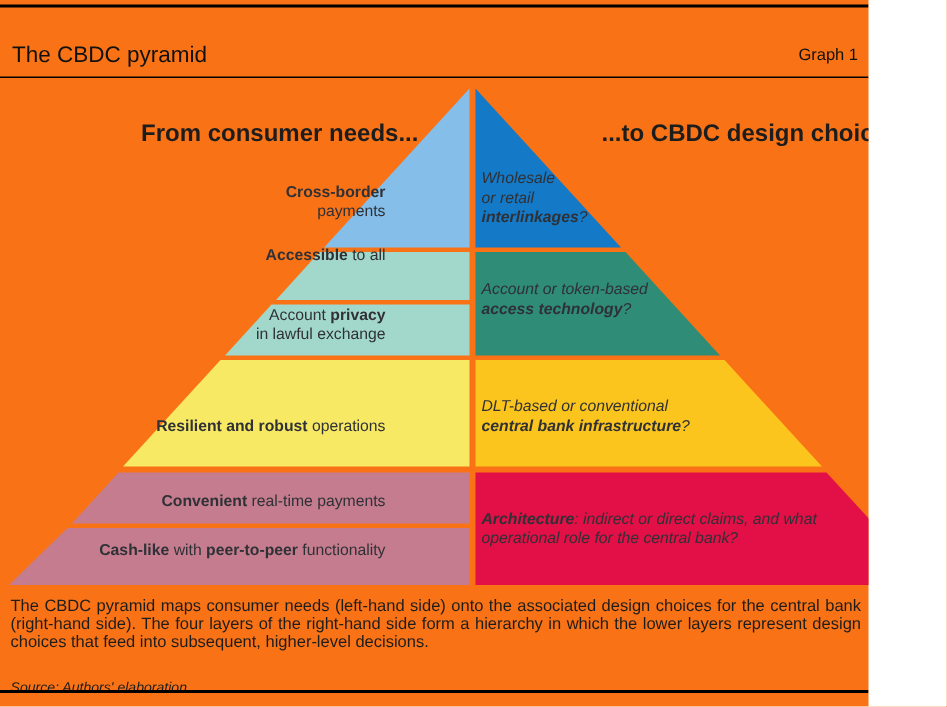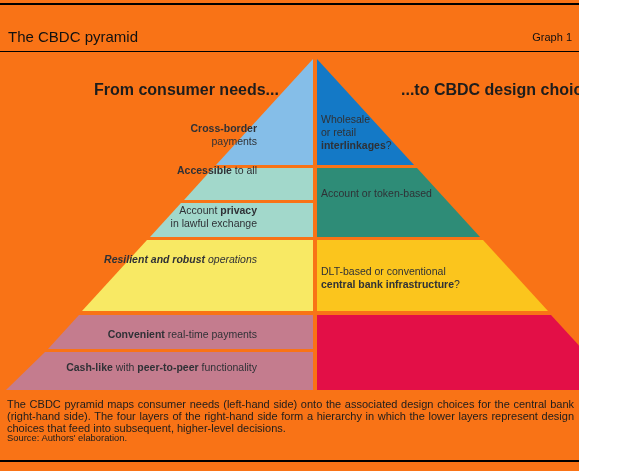--- a/index.html
+++ b/index.html
@@ -12,33 +12,33 @@
   .rule.under-title{top:51px;height:1px;}
   .rule.bottom{top:460px;height:2px;}
   .title{position:absolute;left:8px;top:28px;font-size:15px;color:#111;}
   .graph-label{position:absolute;right:7px;top:31px;font-size:11px;color:#111;}
   .col-label{position:absolute;top:66px;font-size:16px;font-weight:bold;color:#1d1d1d;white-space:nowrap;margin-top:15px;}
   .col-label.left{left:94px;}
   .col-label.right{left:401px;}
   svg.pyr{position:absolute;left:0;top:0;width:631px;height:471px;}
   .ptx{position:absolute;font-size:10.5px;line-height:13px;color:#2f3136;white-space:nowrap;}
   .ptx.r{text-align:right;right:322px;}
-  .ptx.l{left:321px;text-align:left;}
+  .ptx.l{left:321px;text-align:left;font-style:italic;}
   .ptx b{font-weight:bold;}
   .side-note{
     position:absolute;left:602px;top:246px;
     transform:translate(-50%,-50%) rotate(-90deg);
     white-space:nowrap;font-size:10.5px;color:#3a3a3a;
   }
   .caption{
     position:absolute;left:7px;right:5px;top:398px;
     font-size:11px;line-height:12px;color:#1d1d1d;text-align:justify;
   }
   .source{
-    position:absolute;left:7px;top:432px;font-size:9.4px;color:#1d1d1d;
+    position:absolute;left:7px;top:452px;font-size:9.4px;color:#1d1d1d;font-style:italic;
   }
 </style>
 </head>
 <body>
 
 <div class="stage">
 
   <div class="rule top"></div>
   <div class="title">The CBDC pyramid</div>
   <div class="graph-label">Graph 1</div>
@@ -79,36 +79,41 @@
 
   <div class="ptx r" style="top:164px;">
     <b>Accessible</b><span> to all</span>
   </div>
   <div class="ptx r" style="top:204px;">
     <div><span>Account </span><b>privacy</b></div>
     <div><span>in lawful exchange</span></div>
   </div>
   <div class="ptx l" style="top:187px;">
     <div><span>Account or token-based</span></div>
+    <div><b>access technology</b><span>?</span></div>
   </div>
 
-  <div class="ptx r" style="top:253px;font-style:italic;">
+  <div class="ptx r" style="top:278px;">
     <b>Resilient and robust</b><span> operations</span>
   </div>
   <div class="ptx l" style="top:265px;">
     <div><span>DLT-based or conventional</span></div>
     <div><b>central bank infrastructure</b><span>?</span></div>
   </div>
 
   <div class="ptx r" style="top:328px;">
     <b>Convenient</b><span> real-time payments</span>
   </div>
   <div class="ptx r" style="top:361px;">
     <b>Cash-like</b><span> with </span><b>peer-to-peer</b><span> functionality</span>
   </div>
+  <div class="ptx l" style="top:340px;">
+    <div><b>Architecture</b><span>: indirect or direct claims, and what</span></div>
+    <div><span>operational role for the central bank?</span></div>
+  </div>
 
   <div class="side-note">Lower-level choices feed into subsequent decisions</div>
 
   <div class="caption">The CBDC pyramid maps consumer needs (left-hand side) onto the associated design choices for the central bank (right-hand side). The four layers of the right-hand side form a hierarchy in which the lower layers represent design choices that feed into subsequent, higher-level decisions.</div>
   <div class="source">Source: Authors' elaboration.</div>
   <div class="rule bottom"></div>
 
 </div>
 
 </body></html>

